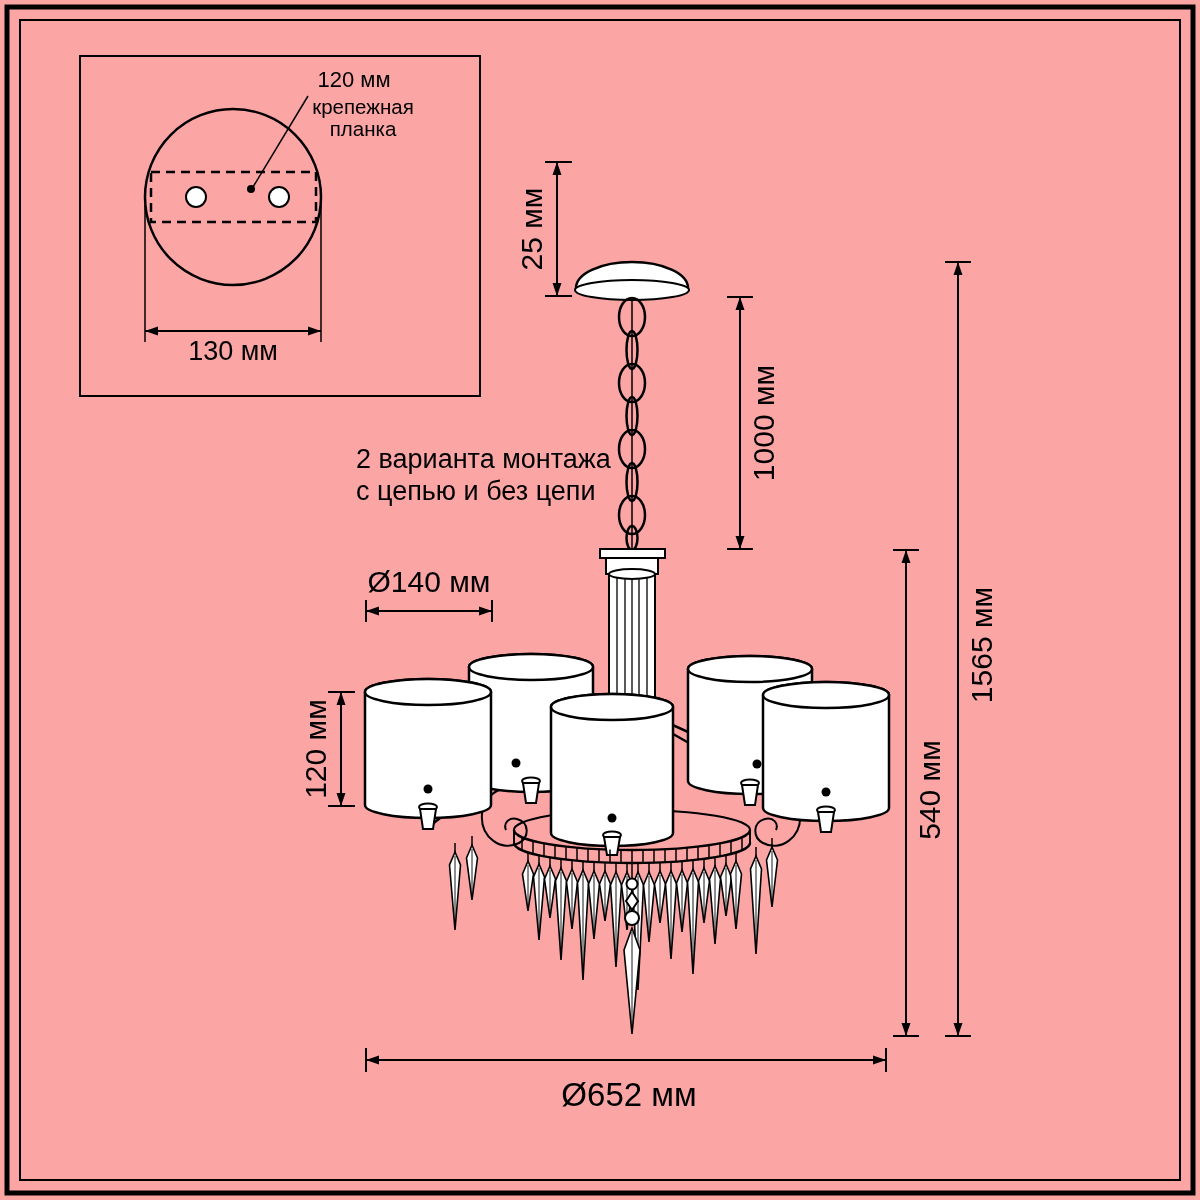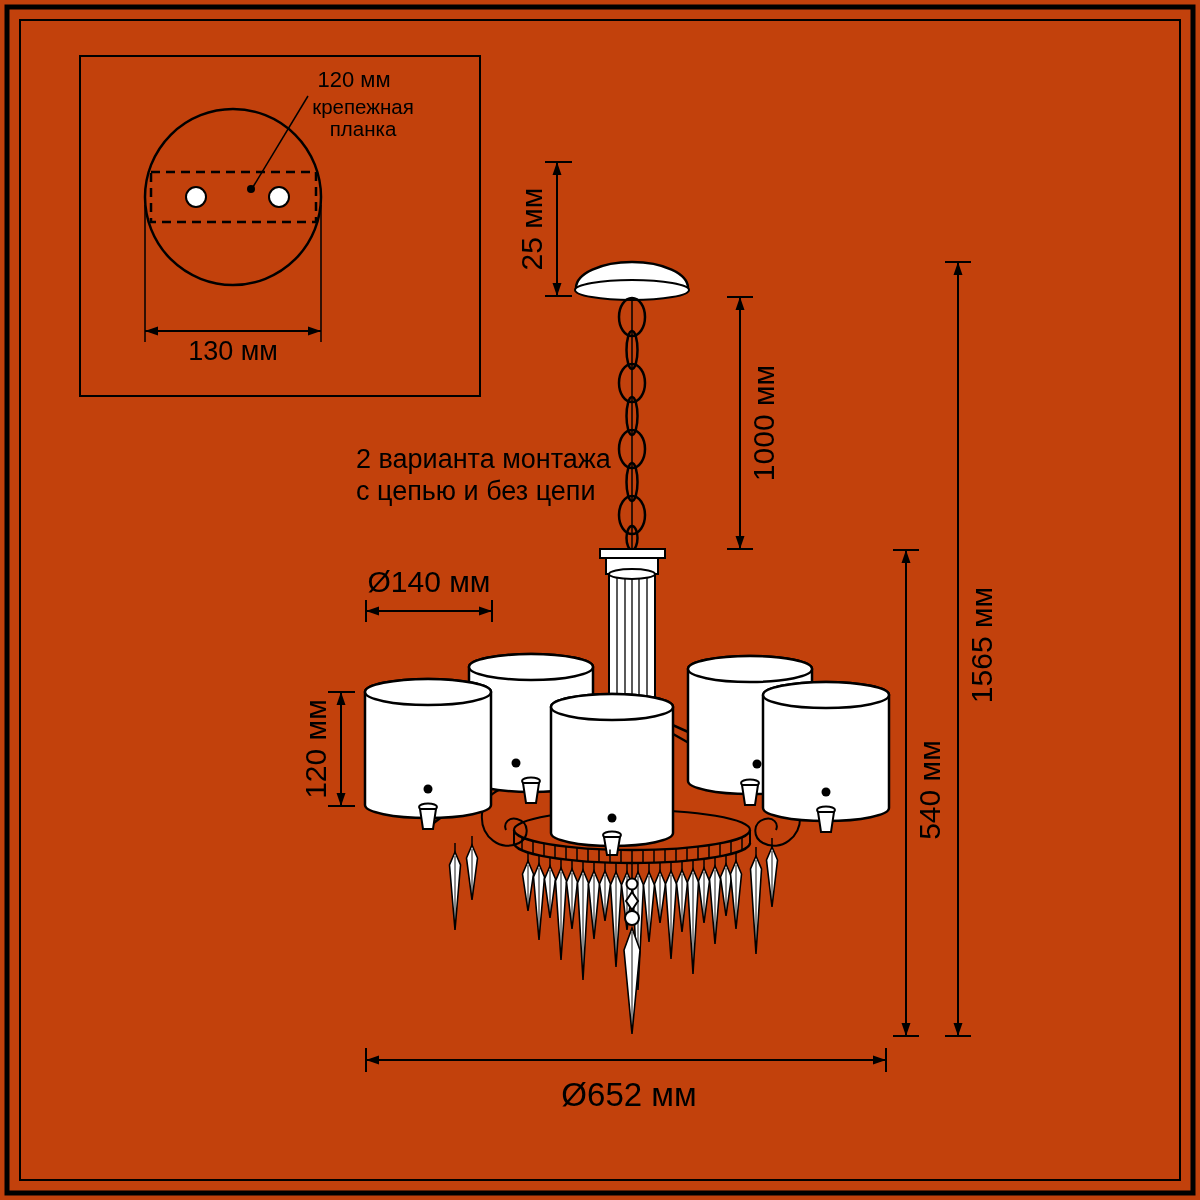--- a/index.html
+++ b/index.html
@@ -1,16 +1,16 @@
 <!DOCTYPE html>
 <html><head>
 <meta charset="utf-8">
 <style>
   html,body{margin:0;padding:0;background:#fff;}
-  .page{width:1200px;height:1200px;background:#c2410c;position:relative;overflow:hidden;}
+  .page{width:1200px;height:1200px;background:#fca5a5;position:relative;overflow:hidden;}
   svg{display:block;}
   text{font-family:"Liberation Sans","DejaVu Sans",sans-serif;fill:#000;}
   .fs20{font-size:20.5px;}
   .fs22{font-size:22px;}
   .fs27{font-size:27px;}
   .fs30{font-size:30px;}
   .fs33{font-size:33px;}
   .ln{stroke:#000;stroke-width:2;fill:none;}
   .ln15{stroke:#000;stroke-width:1.5;fill:none;}
   .ln13{stroke:#000;stroke-width:1.3;fill:none;}

